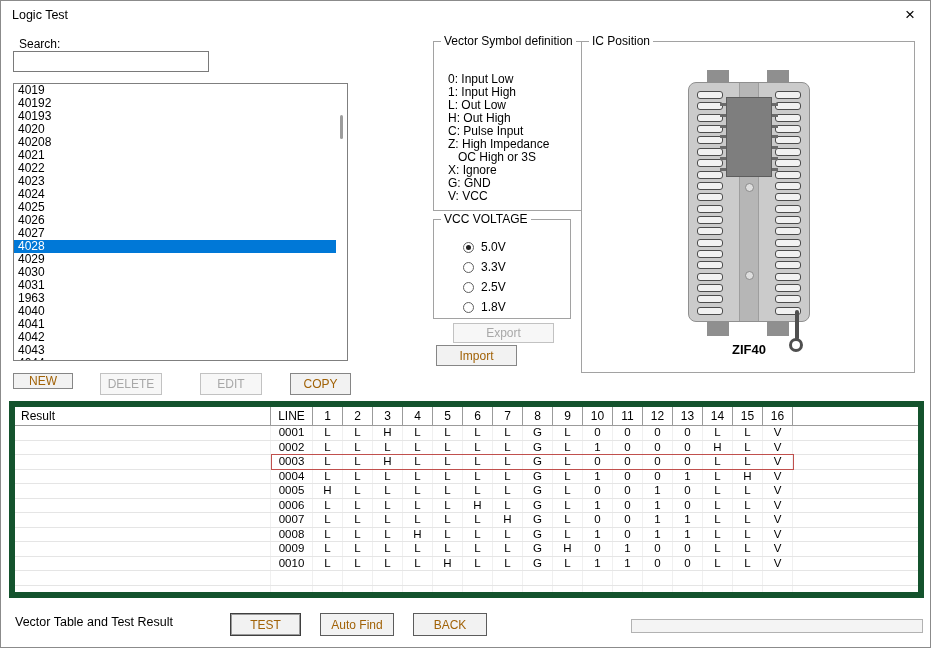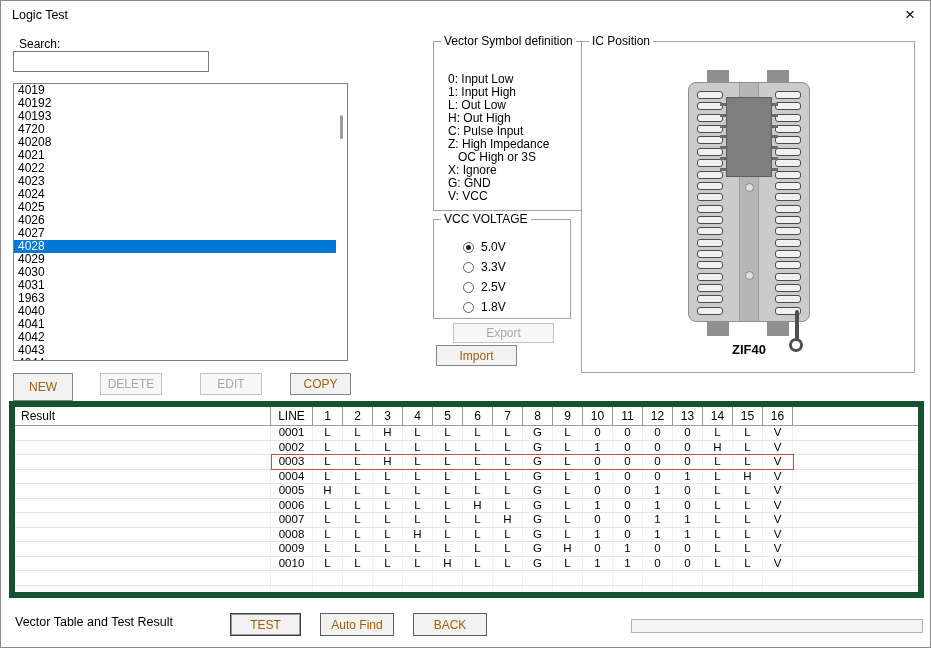--- a/index.html
+++ b/index.html
@@ -19,21 +19,21 @@
   .listbox { position: absolute; left: 12px; top: 82px; width: 335px; height: 278px; border: 1px solid #7f7f7f; background: #fff; overflow: hidden; }
   .list-items { margin-right: 11px; }
   .list-item { height: 13px; line-height: 13px; padding-left: 4px; font-size: 12px; white-space: nowrap; }
   .list-item.selected { background: var(--sel-color, #0078d7); color: #fff; }
   .vscroll { position: absolute; right: 0; top: 0; width: 11px; height: 100%; background: #fff; }
   .vthumb { position: absolute; left: 4px; top: 31px; width: 3px; height: 24px; background: #9d9d9d; border-radius: 2px; }
 
   
   .btn { position: absolute; background: #f2f2f2; border: 1px solid #868686; font-family: inherit; font-size: 12px; color: #a16207; cursor: pointer; }
   .btn.disabled { color: #a8a8a8; border-color: #c2c2c2; background: #f7f7f7; cursor: default; }
-  .btn-new    { left: 12px;  top: 372px; width: 60px; height: 28px; }
+  .btn-new    { left: 12px;  top: 372px; width: 60px; height: 16px; }
   .btn-delete { left: 99px;  top: 372px; width: 62px; height: 22px; }
   .btn-edit   { left: 199px; top: 372px; width: 62px; height: 22px; }
   .btn-copy   { left: 289px; top: 372px; width: 61px; height: 22px; }
   .btn-export { left: 452px; top: 322px; width: 101px; height: 20px; }
   .btn-import { left: 435px; top: 344px; width: 81px;  height: 21px; }
   .btn-test     { left: 229px; top: 612px; width: 71px; height: 23px; border: 1px solid #3f3f3f; box-shadow: inset 0 0 0 1px #9a9a9a; }
   .btn-autofind { left: 319px; top: 612px; width: 74px; height: 23px; border-color: #5c5c5c; }
   .btn-back     { left: 412px; top: 612px; width: 74px; height: 23px; border-color: #5c5c5c; }
 
   
@@ -100,21 +100,21 @@
   <span class="close-btn">×</span>
 
   <span class="search-label">Search:</span>
   <input class="search-input" value="" style="">
 
   <div class="listbox">
     <div class="list-items">
         <div class="list-item">4019</div>
         <div class="list-item">40192</div>
         <div class="list-item">40193</div>
-        <div class="list-item">4720</div>
+        <div class="list-item">4020</div>
         <div class="list-item">40208</div>
         <div class="list-item">4021</div>
         <div class="list-item">4022</div>
         <div class="list-item">4023</div>
         <div class="list-item">4024</div>
         <div class="list-item">4025</div>
         <div class="list-item">4026</div>
         <div class="list-item">4027</div>
         <div class="list-item selected">4028</div>
         <div class="list-item">4029</div>

